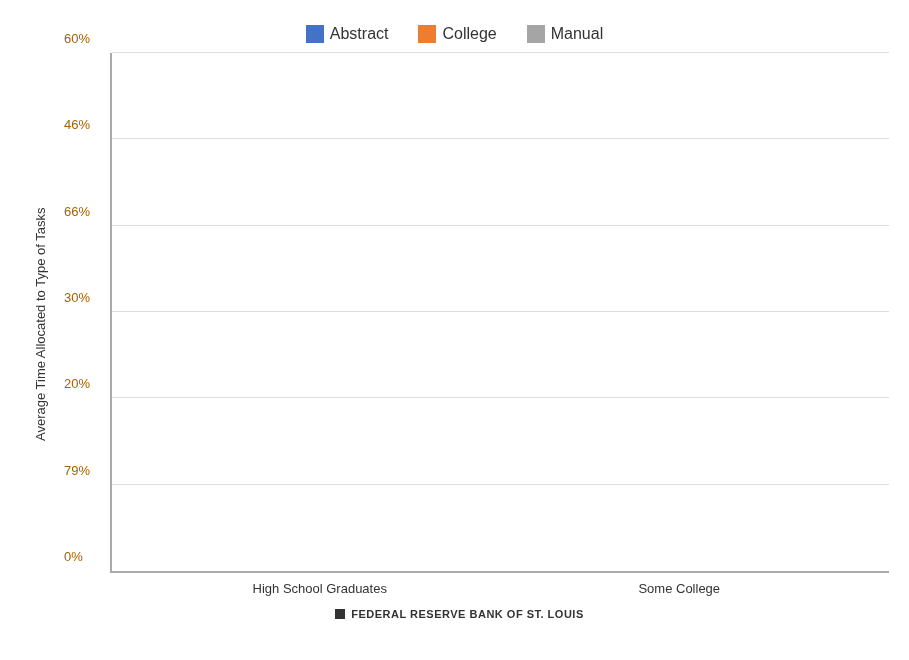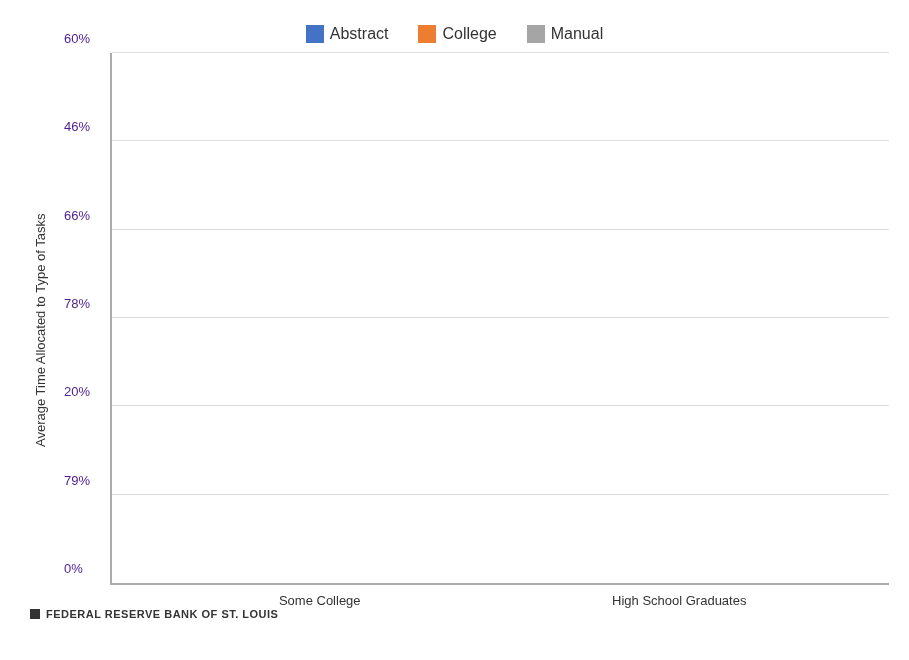--- a/index.html
+++ b/index.html
@@ -74,21 +74,21 @@
     .grid-line {
       position: absolute;
       left: 0;
       right: 0;
       border-top: 1px solid #ddd;
     }
     .y-tick-label {
       position: absolute;
       left: -48px;
       font-size: 13px;
-      color: #4c1d95;
+      color: #a16207;
       transform: translateY(-50%);
     }
     .bars-container {
       position: absolute;
       top: 0; left: 0; right: 0; bottom: 0;
       display: flex;
       justify-content: space-around;
       align-items: flex-end;
       padding: 0 30px;
     }
@@ -109,27 +109,29 @@
       margin-top: 8px;
     }
     .x-label {
       font-size: 13px;
       color: #333;
       text-align: center;
       flex: 1;
     }
     .footer {
       margin-left: 10px;
+      margin-top: 12px;
       font-size: 11px;
       color: #333;
       font-weight: bold;
       letter-spacing: 0.5px;
       display: flex;
       align-items: center;
       gap: 6px;
+      justify-content: center;
     }
     .footer-square {
       width: 10px;
       height: 10px;
       background: #333;
       flex-shrink: 0;
     }
   </style>
 </head>
 <body>
@@ -159,21 +161,21 @@
 
     <div class="chart-inner">
       <div class="plot-area">
         <div class="grid-lines" id="grid-lines">
             <div class="y-tick-label" style="bottom: 0%;">0%</div>
             <div class="grid-line" style="bottom: 16.6667%;"></div>
             <div class="y-tick-label" style="bottom: 16.6667%;">79%</div>
             <div class="grid-line" style="bottom: 33.3333%;"></div>
             <div class="y-tick-label" style="bottom: 33.3333%; margin-top: 41px;">20%</div>
             <div class="grid-line" style="bottom: 50%;"></div>
-            <div class="y-tick-label" style="bottom: 50%;">78%</div>
+            <div class="y-tick-label" style="bottom: 50%;">30%</div>
             <div class="grid-line" style="bottom: 66.6667%;"></div>
             <div class="y-tick-label" style="bottom: 66.6667%;">66%</div>
             <div class="grid-line" style="bottom: 83.3333%;"></div>
             <div class="y-tick-label" style="bottom: 83.3333%;">46%</div>
             <div class="grid-line" style="bottom: 100%;"></div>
             <div class="y-tick-label" style="bottom: 100%;">60%</div>
           </div>
         <div class="bars-container" id="bars-container">
             <div class="group">
               <div class="bar" style="background: rgb(68, 114, 196); height: 42%;"></div>
@@ -186,22 +188,22 @@
               <div class="bar" style="background: rgb(165, 165, 165); height: 19%;"></div>
             </div>
             <div class="group">
               <div class="bar" style="background: rgb(68, 114, 196); height: 82.8333%;"></div>
               <div class="bar" style="background: rgb(237, 125, 49); height: 56.1667%;"></div>
               <div class="bar" style="background: rgb(165, 165, 165); height: 14.6667%;"></div>
             </div>
           </div>
       </div>
       <div class="x-labels" id="x-labels">
+          <div class="x-label">High School Graduates</div>
           <div class="x-label">Some College</div>
-          <div class="x-label">High School Graduates</div>
         </div>
     </div>
   </div>
 
   <div class="footer">
     <div class="footer-square"></div>
     <span>FEDERAL RESERVE BANK OF ST. LOUIS</span>
   </div>
 </div>
 

